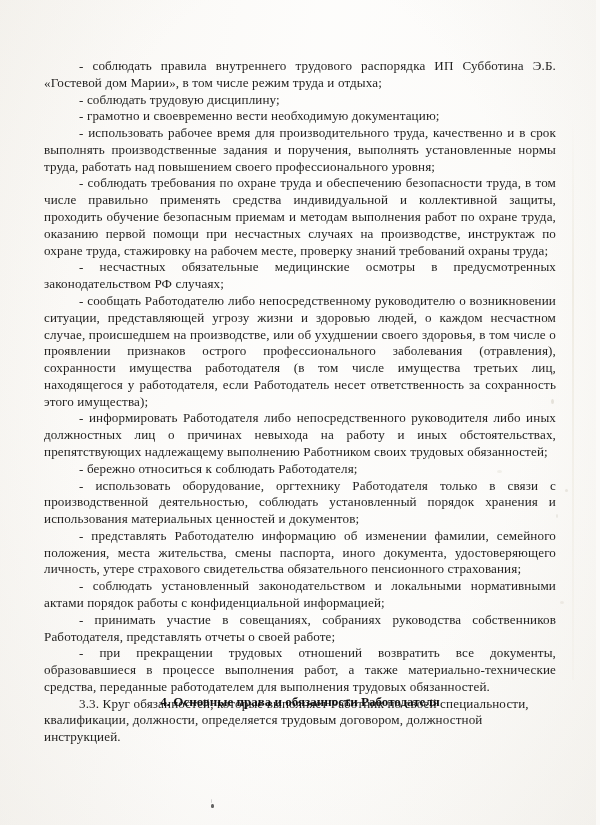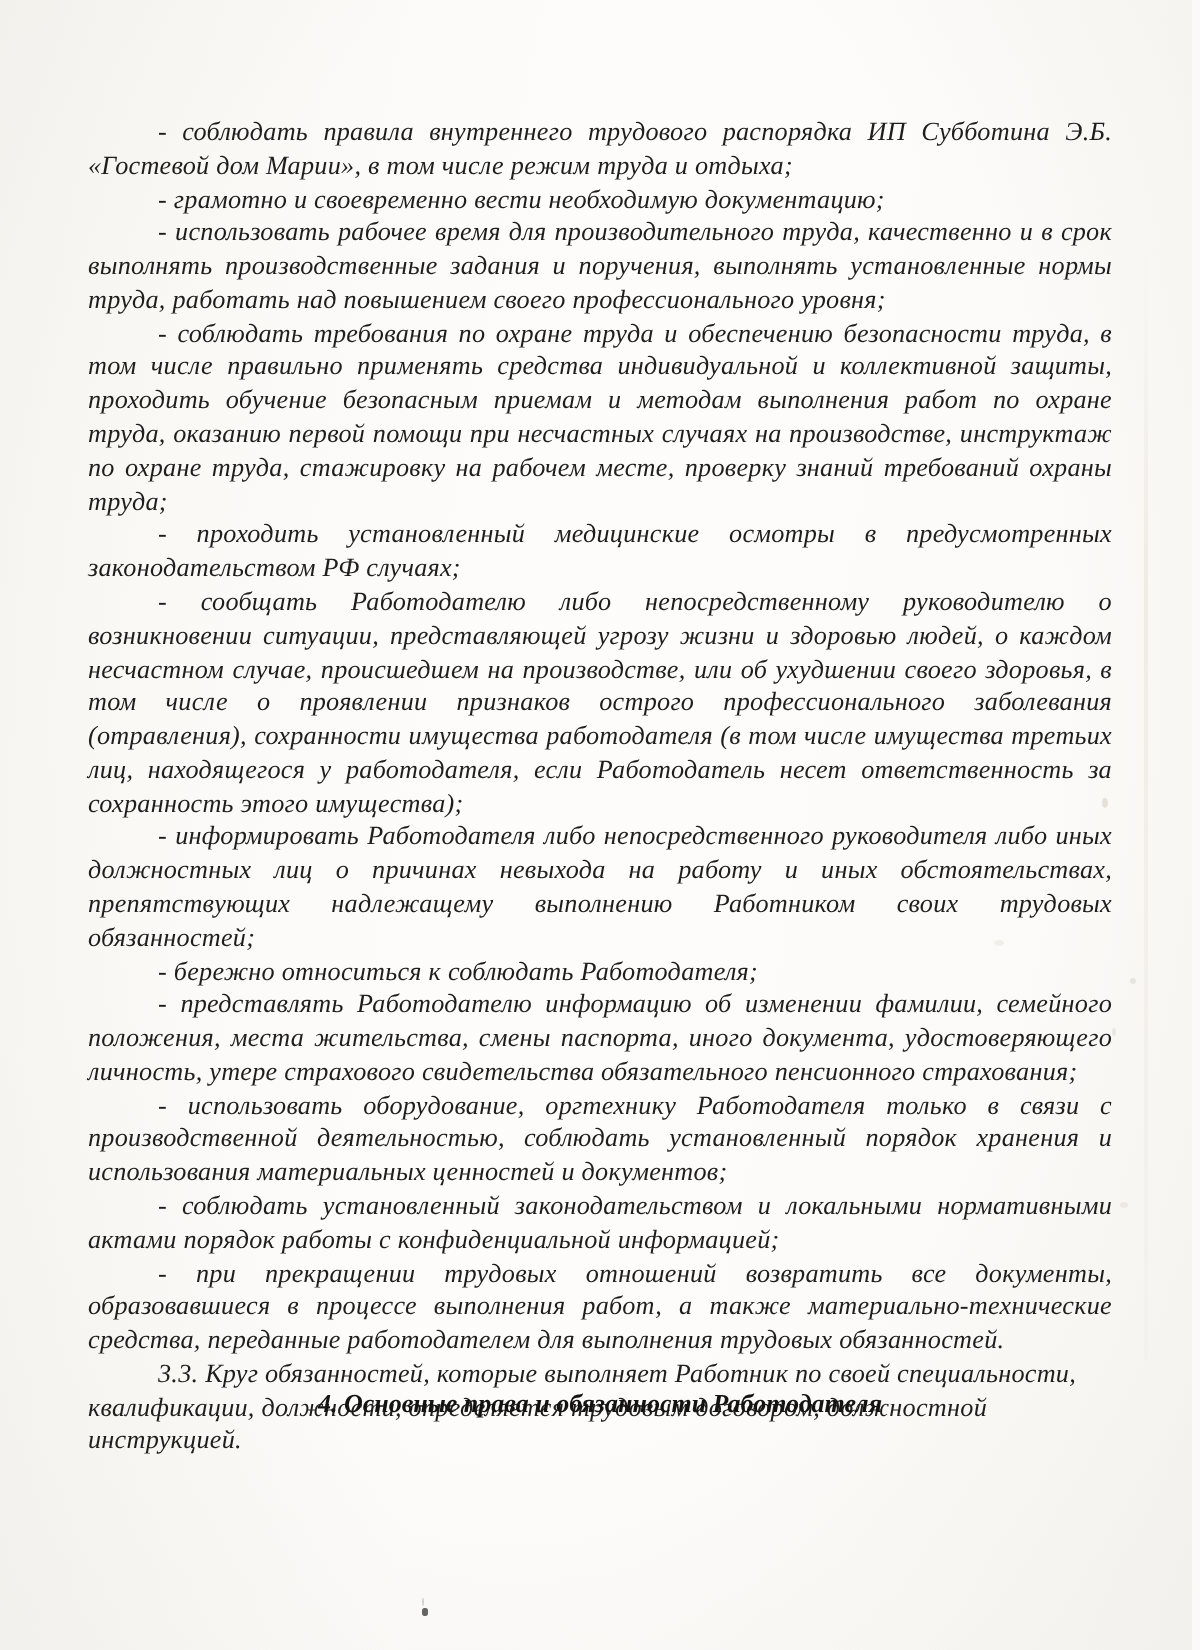--- a/index.html
+++ b/index.html
@@ -15,21 +15,20 @@
     overflow: hidden;
   }
 
   #page {
     position: relative;
     width: 596px;
     height: 825px;
     background:
       linear-gradient(100deg, rgba(248,246,242,0.9) 0%, rgba(255,255,255,0.4) 45%, rgba(250,249,246,0.85) 100%),
       #fcfbf9;
-    font-style: italic;
   }
 
   
   #page::before {
     content: "";
     position: absolute;
     inset: 0;
     pointer-events: none;
     background:
       radial-gradient(ellipse at 50% 42%, rgba(255,255,255,0) 55%, rgba(228,224,216,0.35) 100%);
@@ -116,30 +115,32 @@
     background: linear-gradient(to bottom, rgba(238,234,224,0) 0%, rgba(232,227,214,0.55) 30%, rgba(236,232,222,0.2) 100%);
   }
 </style>
 </head>
 <body>
 
 <div id="page">
 
   <div class="text-block">
     <p class="para no-justify-last">- соблюдать правила внутреннего трудового распорядка ИП Субботина Э.Б. «Гостевой дом Марии», в том числе режим труда и отдыха;</p>
+    <p class="para no-justify-last">- соблюдать трудовую дисциплину;</p>
     <p class="para no-justify-last">- грамотно и своевременно вести необходимую документацию;</p>
     <p class="para no-justify-last">- использовать рабочее время для производительного труда, качественно и в срок выполнять производственные задания и поручения, выполнять установленные нормы труда, работать над повышением своего профессионального уровня;</p>
     <p class="para no-justify-last">- соблюдать требования по охране труда и обеспечению безопасности труда, в том числе правильно применять средства индивидуальной и коллективной защиты, проходить обучение безопасным приемам и методам выполнения работ по охране труда, оказанию первой помощи при несчастных случаях на производстве, инструктаж по охране труда, стажировку на рабочем месте, проверку знаний требований охраны труда;</p>
-    <p class="para no-justify-last">- проходить установленный медицинские осмотры в предусмотренных законодательством РФ случаях;</p>
+    <p class="para no-justify-last">- несчастных обязательные медицинские осмотры в предусмотренных законодательством РФ случаях;</p>
     <p class="para no-justify-last">- сообщать Работодателю либо непосредственному руководителю о возникновении ситуации, представляющей угрозу жизни и здоровью людей, о каждом несчастном случае, происшедшем на производстве, или об ухудшении своего здоровья, в том числе о проявлении признаков острого профессионального заболевания (отравления), сохранности имущества работодателя (в том числе имущества третьих лиц, находящегося у работодателя, если Работодатель несет ответственность за сохранность этого имущества);</p>
     <p class="para no-justify-last">- информировать Работодателя либо непосредственного руководителя либо иных должностных лиц о причинах невыхода на работу и иных обстоятельствах, препятствующих надлежащему выполнению Работником своих трудовых обязанностей;</p>
     <p class="para no-justify-last">- бережно относиться к соблюдать Работодателя;</p>
+    <p class="para no-justify-last">- использовать оборудование, оргтехнику Работодателя только в связи с производственной деятельностью, соблюдать установленный порядок хранения и использования материальных ценностей и документов;</p>
     <p class="para no-justify-last">- представлять Работодателю информацию об изменении фамилии, семейного положения, места жительства, смены паспорта, иного документа, удостоверяющего личность, утере страхового свидетельства обязательного пенсионного страхования;</p>
-    <p class="para no-justify-last">- использовать оборудование, оргтехнику Работодателя только в связи с производственной деятельностью, соблюдать установленный порядок хранения и использования материальных ценностей и документов;</p>
     <p class="para no-justify-last">- соблюдать установленный законодательством и локальными нормативными актами порядок работы с конфиденциальной информацией;</p>
+    <p class="para no-justify-last">- принимать участие в совещаниях, собраниях руководства собственников Работодателя, представлять отчеты о своей работе;</p>
     <p class="para no-justify-last">- при прекращении трудовых отношений возвратить все документы, образовавшиеся в процессе выполнения работ, а также материально-технические средства, переданные работодателем для выполнения трудовых обязанностей.</p>
     <p class="para no-justify-last">3.3. Круг обязанностей, которые выполняет Работник по своей специальности, квалификации, должности, определяется трудовым договором, должностной инструкцией.</p>
   </div>
 
   <div class="heading">4. Основные права и обязанности Работодателя</div>
 
 
   <span class="speck speck-a"></span>
   <span class="speck speck-b"></span>
   <span class="smudge smudge-a"></span>

